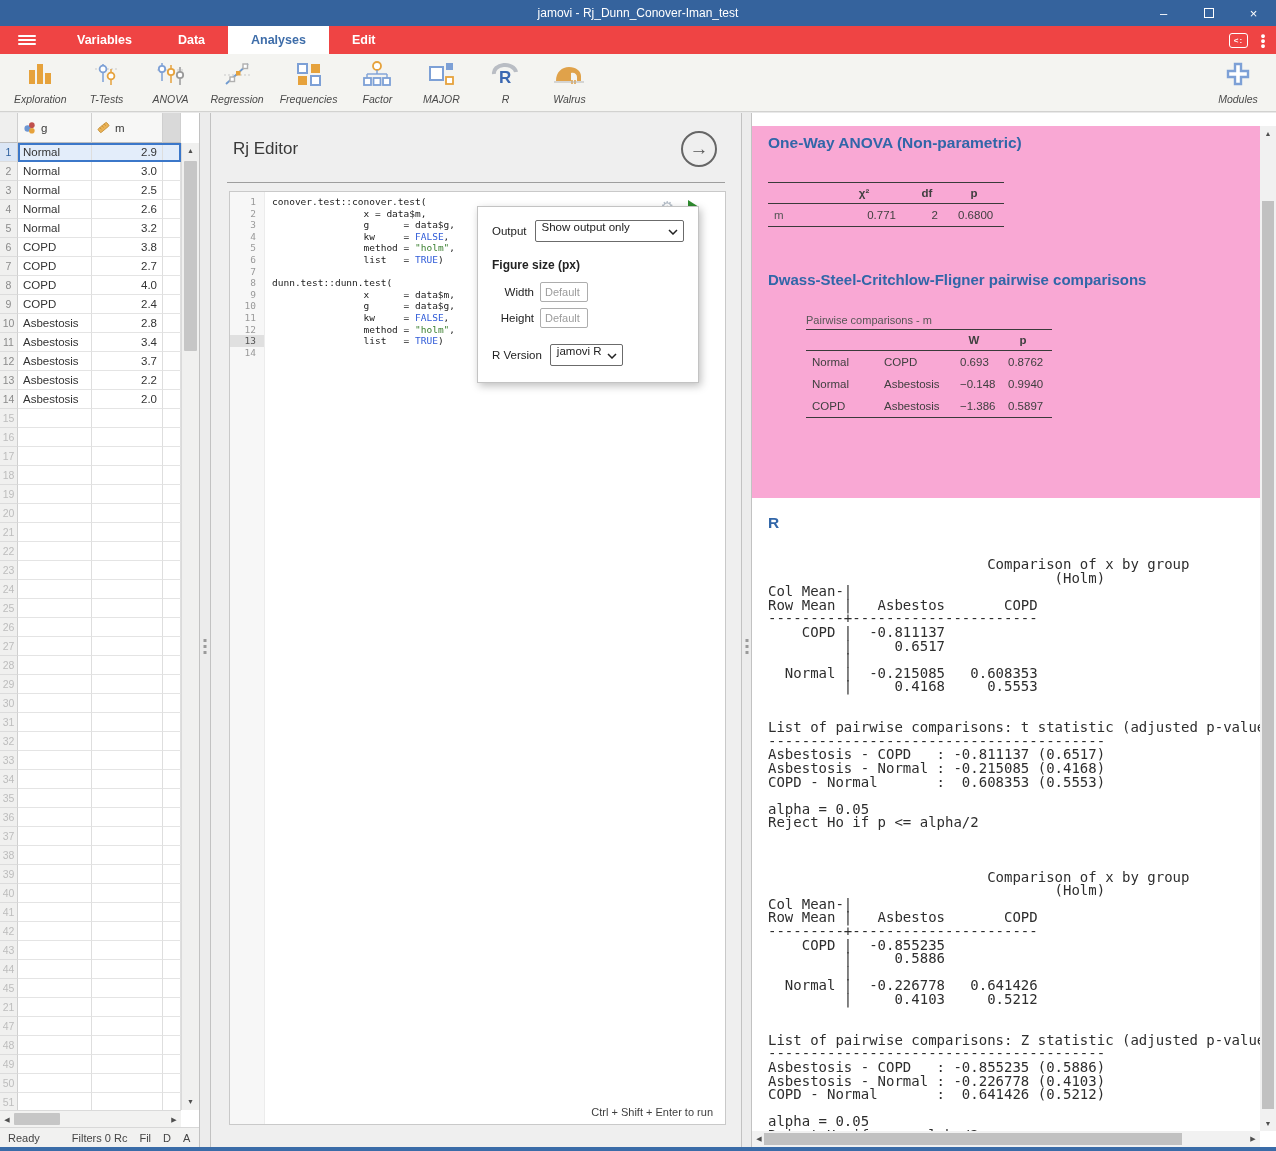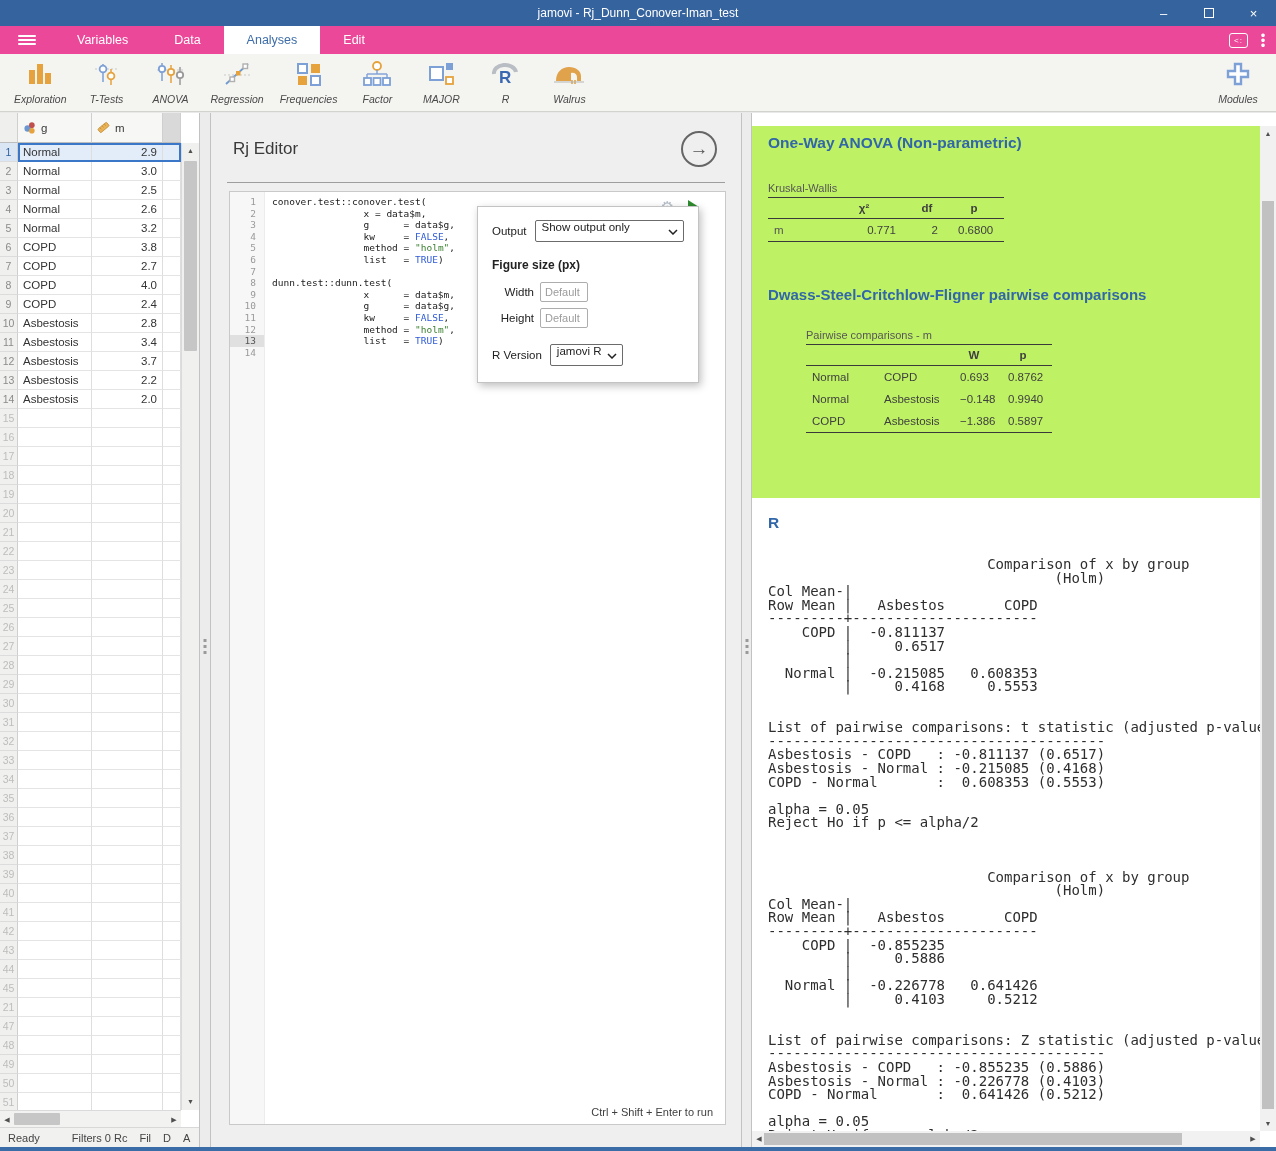--- a/index.html
+++ b/index.html
@@ -6,21 +6,21 @@
   html,body { width:1276px; height:1151px; overflow:hidden; }
   body { font-family:"Liberation Sans", sans-serif; font-size:12px; color:#333; background:#e9e9e9; position:relative; }
 
   
   .titlebar { height:26px; background:#35639d; color:#fff; position:relative; display:flex; align-items:center; justify-content:center; font-size:12px; }
   .win-controls { position:absolute; right:0; top:0; height:26px; display:flex; }
   .win-btn { width:45px; height:26px; display:flex; align-items:center; justify-content:center; color:#fff; font-size:13px; cursor:default; }
   .max-glyph { width:10px; height:10px; border:1px solid #fff; display:inline-block; }
 
   
-  .menubar { height:28px; background:#ec4899; display:flex; align-items:stretch; position:relative; }
+  .menubar { height:28px; background:#ef4444; display:flex; align-items:stretch; position:relative;font-weight:bold; }
   .hamburger { width:54px; display:flex; align-items:center; justify-content:center; }
   .hamburger .bars { width:18px; }
   .hamburger .bars div { height:2px; background:#fff; margin:2px 0; border-radius:1px; }
   .menu-tabs { display:flex; }
   .tab { padding:0 23px; display:flex; align-items:center; color:#fff; font-size:12.5px; }
   .tab.active { background:#fff; color:#3e6da9;text-align:right; }
   .menu-right { position:absolute; right:8px; top:0; height:28px; display:flex; align-items:center; gap:10px; }
   .panel-toggle { width:19px; height:15px; border:1.4px solid #fff; border-radius:3px; color:#fff; font-size:8px; display:flex; align-items:center; justify-content:center; letter-spacing:1px; }
   .kebab { color:#fff; font-size:13px; letter-spacing:0; line-height:5px; text-align:center; width:10px; }
 
@@ -95,21 +95,21 @@
   .pop-heading { font-weight:bold; font-size:12px; margin:16px 0 10px 0; }
   .dim-row { display:flex; align-items:center; margin:0 0 6px 0; }
   .dim-label { width:42px; text-align:right; margin-right:6px; color:#222; }
   .dim-input { width:48px; height:20px; border:1px solid #adadad; border-radius:2px; font-family:"Liberation Sans",sans-serif; font-size:11px; padding:0 4px; color:#333; }
   .dim-input::placeholder { color:#9c9c9c; }
   .rv-row { margin-top:16px; }
 
   
   .results-panel { position:absolute; left:752px; right:0; top:0; bottom:0; background:#fff; }
   .res-inner { position:absolute; left:0; right:16px; top:0; bottom:16px; overflow:hidden; }
-  .analysis-gray { margin-top:13px; height:372px; background:#bef264; padding:8px 0 0 16px; }
+  .analysis-gray { margin-top:13px; height:372px; background:#f9a8d4; padding:8px 0 0 16px; }
   .res-title { font-size:15.5px; font-weight:bold; color:#3166a8; }
   .tbl-caption { font-size:11px; color:#565656; margin-bottom:3px; }
   table.jmv { border-collapse:collapse; table-layout:fixed; font-size:11.5px; color:#3f3f3f; }
   table.jmv th { font-weight:bold; border-top:1px solid #3a3a3a; border-bottom:1px solid #3a3a3a; padding:4px 6px; color:#3f3f3f; }
   table.jmv td { padding:5px 6px; }
   table.jmv tr:last-child td { border-bottom:1px solid #3a3a3a; }
   table.jmv .num { text-align:right; padding-right:14px; }
   table.jmv th.num { text-align:center; }
   .kw-wrap { margin-top:30px; }
   .kw tbody td:first-child { color:#555; }
@@ -734,21 +734,20 @@
         <div></div>
         <div></div>
       </div>
   </div>
 
   <div class="results-panel">
     <div class="res-inner">
       <div class="analysis-gray">
         <div class="res-title">One-Way ANOVA (Non-parametric)</div>
         <div class="kw-wrap">
-          <div class="tbl-caption">Kruskal-Wallis</div>
           <table class="jmv kw" style="width:236px;">
             <colgroup>
                 <col style="width:58px">
                 <col style="width:84px">
                 <col style="width:42px">
                 <col style="width:52px">
               </colgroup>
           <thead>
                 <tr>
                   <th class=""></th>

